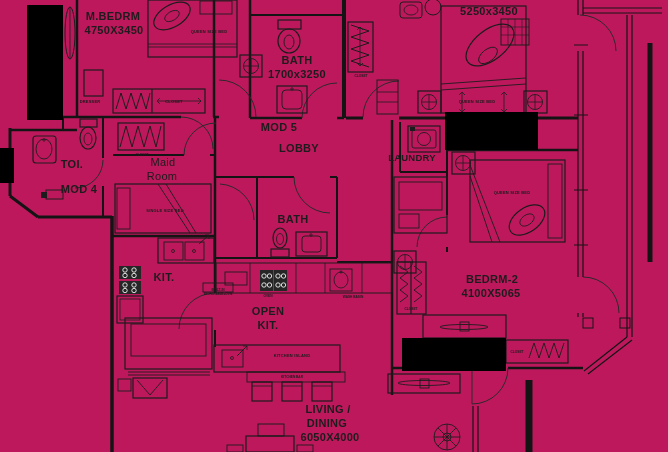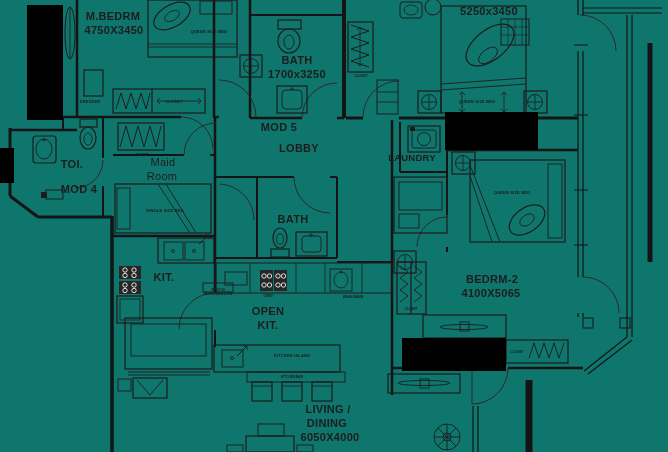--- a/index.html
+++ b/index.html
@@ -1,16 +1,16 @@
 <!DOCTYPE html>
 <html><head>
 <meta charset="utf-8">
 <style>
   html,body{margin:0;padding:0;background:#ffffff;}
-  .plan{position:relative;width:668px;height:452px;background:#0f766e;overflow:hidden;
+  .plan{position:relative;width:668px;height:452px;background:#be185d;overflow:hidden;
         font-family:"Liberation Sans",sans-serif;}
   svg{position:absolute;left:0;top:0;}
   text{font-family:"Liberation Sans",sans-serif;fill:#1c1c1c;}
   .lbl-lg{font-size:11px;font-weight:bold;letter-spacing:.3px;text-anchor:middle;}
   .lbl-rg{font-size:11px;font-weight:normal;letter-spacing:.3px;text-anchor:middle;}
   .lbl-md{font-size:9.5px;font-weight:bold;letter-spacing:.2px;text-anchor:middle;}
   .lbl-xs{font-size:4px;font-weight:bold;text-anchor:middle;letter-spacing:.2px;}
   .lbl-xxs{font-size:3.2px;font-weight:bold;text-anchor:middle;}
 </style>
 </head>

